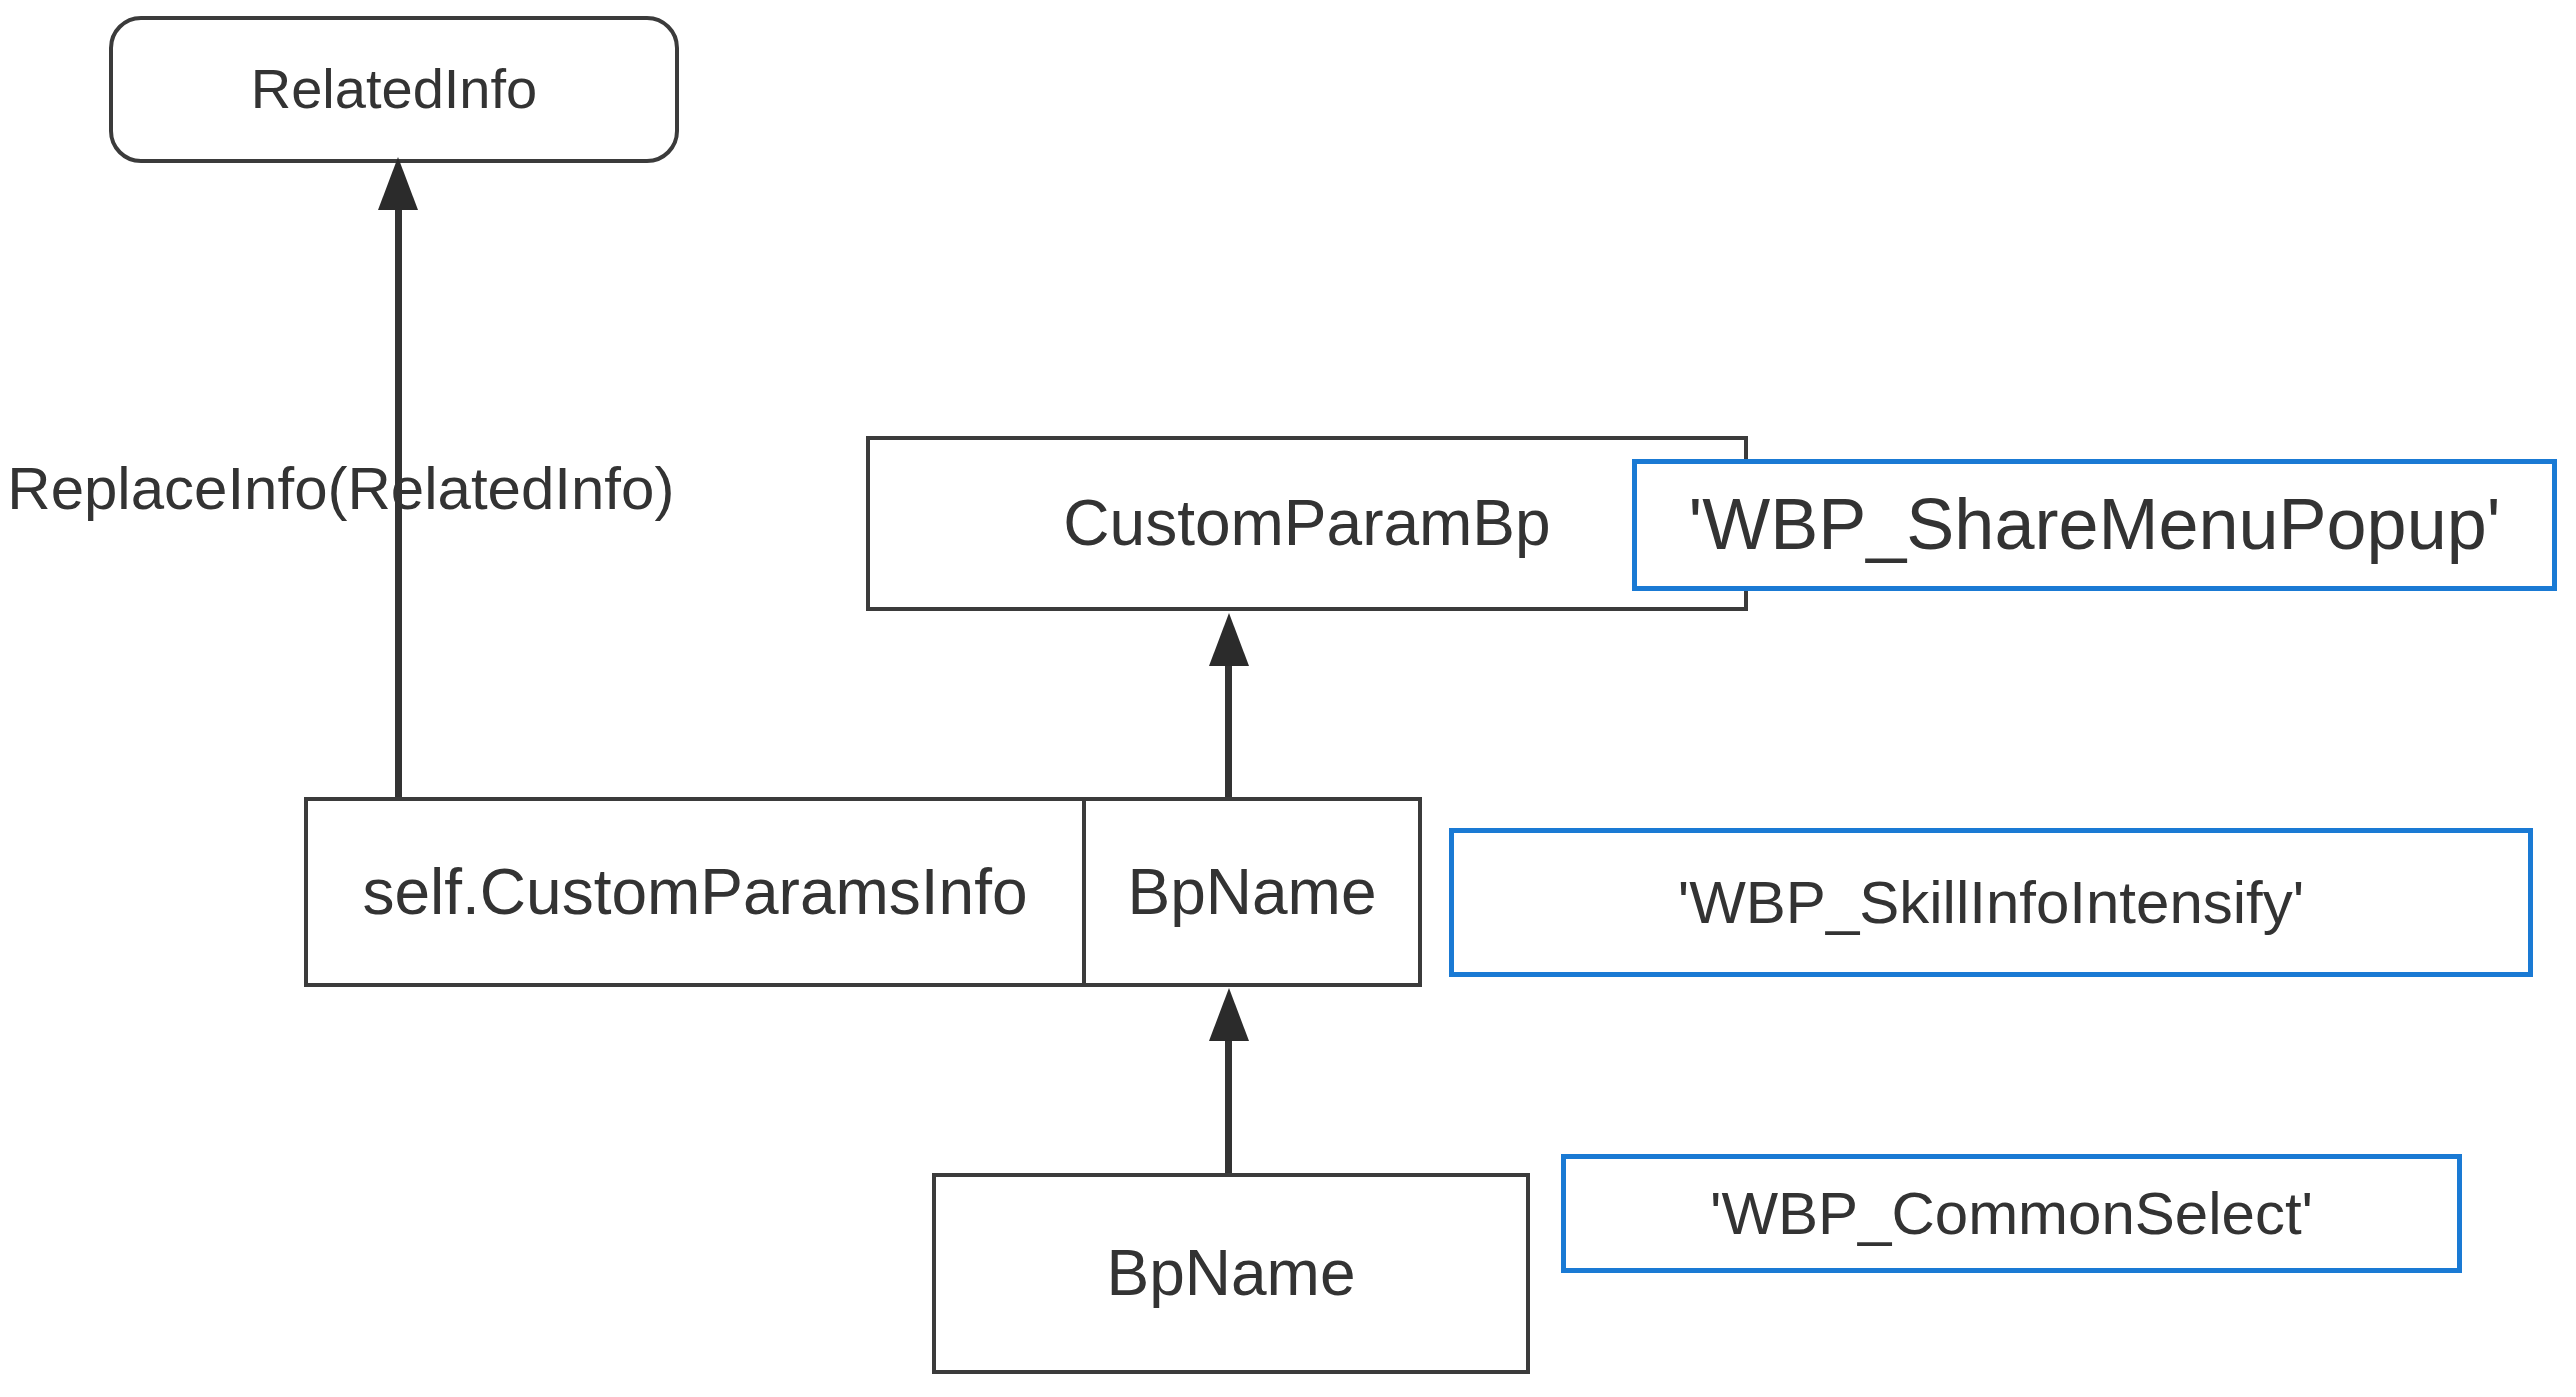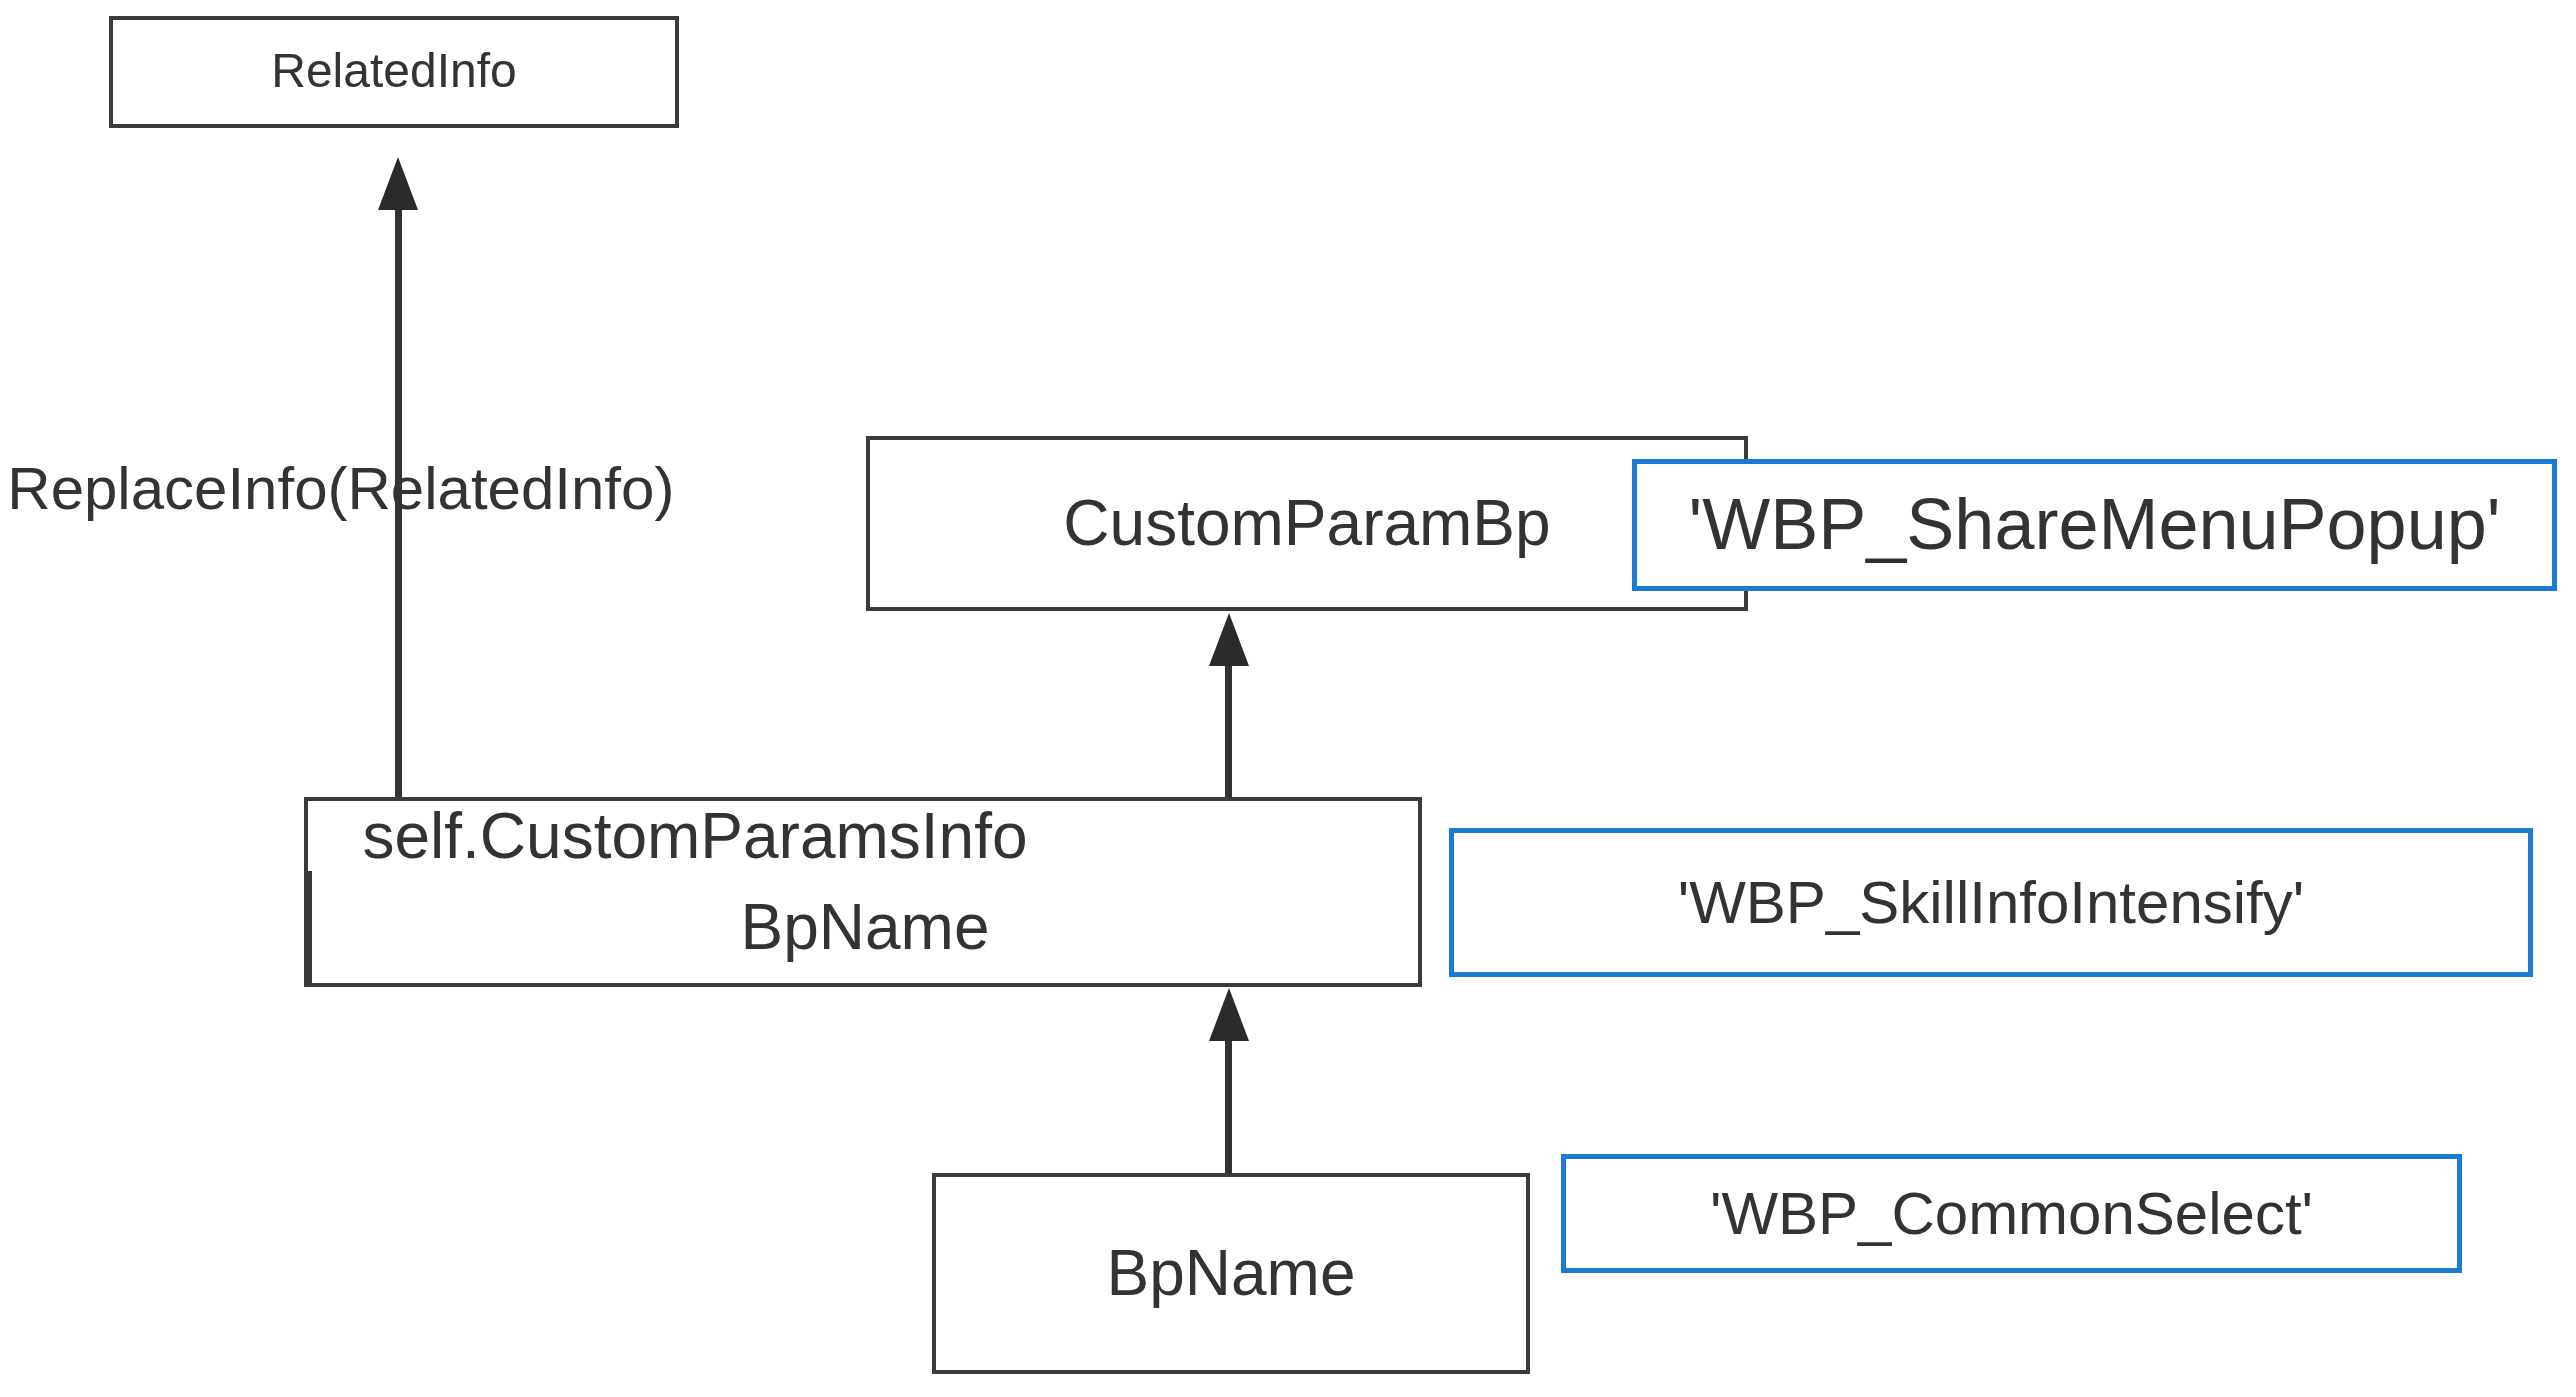--- a/index.html
+++ b/index.html
@@ -29,21 +29,21 @@
     white-space: nowrap;
   }
   .node-dark {
     border: 4.6px solid #3b3b3b;
   }
   .node-blue {
     border: 5.5px solid #1a7ad4;
   }
   .node-split {
     display: flex;
-    flex-direction: column;
+    flex-direction: row;
     justify-content: flex-end;
     align-items: stretch;
     padding: 0;
   }
   .cell {
     display: flex;
     align-items: center;
     justify-content: center;
     color: #333333;
     white-space: nowrap;
@@ -73,21 +73,21 @@
     color: #333333;
     white-space: nowrap;
     line-height: 1.1;
   }
 </style>
 </head>
 <body>
 
 <div id="canvas">
 
-  <div class="node node-dark" style="left:109px; top:15.5px; width:570px; height:112px; font-size:48px;">
+  <div class="node node-dark" style="left:109px; top:15.5px; width:570px; height:147px; font-size:56px;border-radius:32px;">
     <span>RelatedInfo</span>
   </div>
 
   <div class="edge-line" style="left:395px; top:208px; width:7.3px; height:591px;"></div>
   <div class="edge-head" style="left:378px; top:157px;"></div>
   <div class="edge-label" style="left:7.3px; top:456px; font-size:60px;">ReplaceInfo(RelatedInfo)</div>
 
   <div class="node node-dark" style="left:866px; top:436px; width:882px; height:175px; font-size:64px;">
     <span>CustomParamBp</span>
   </div>

